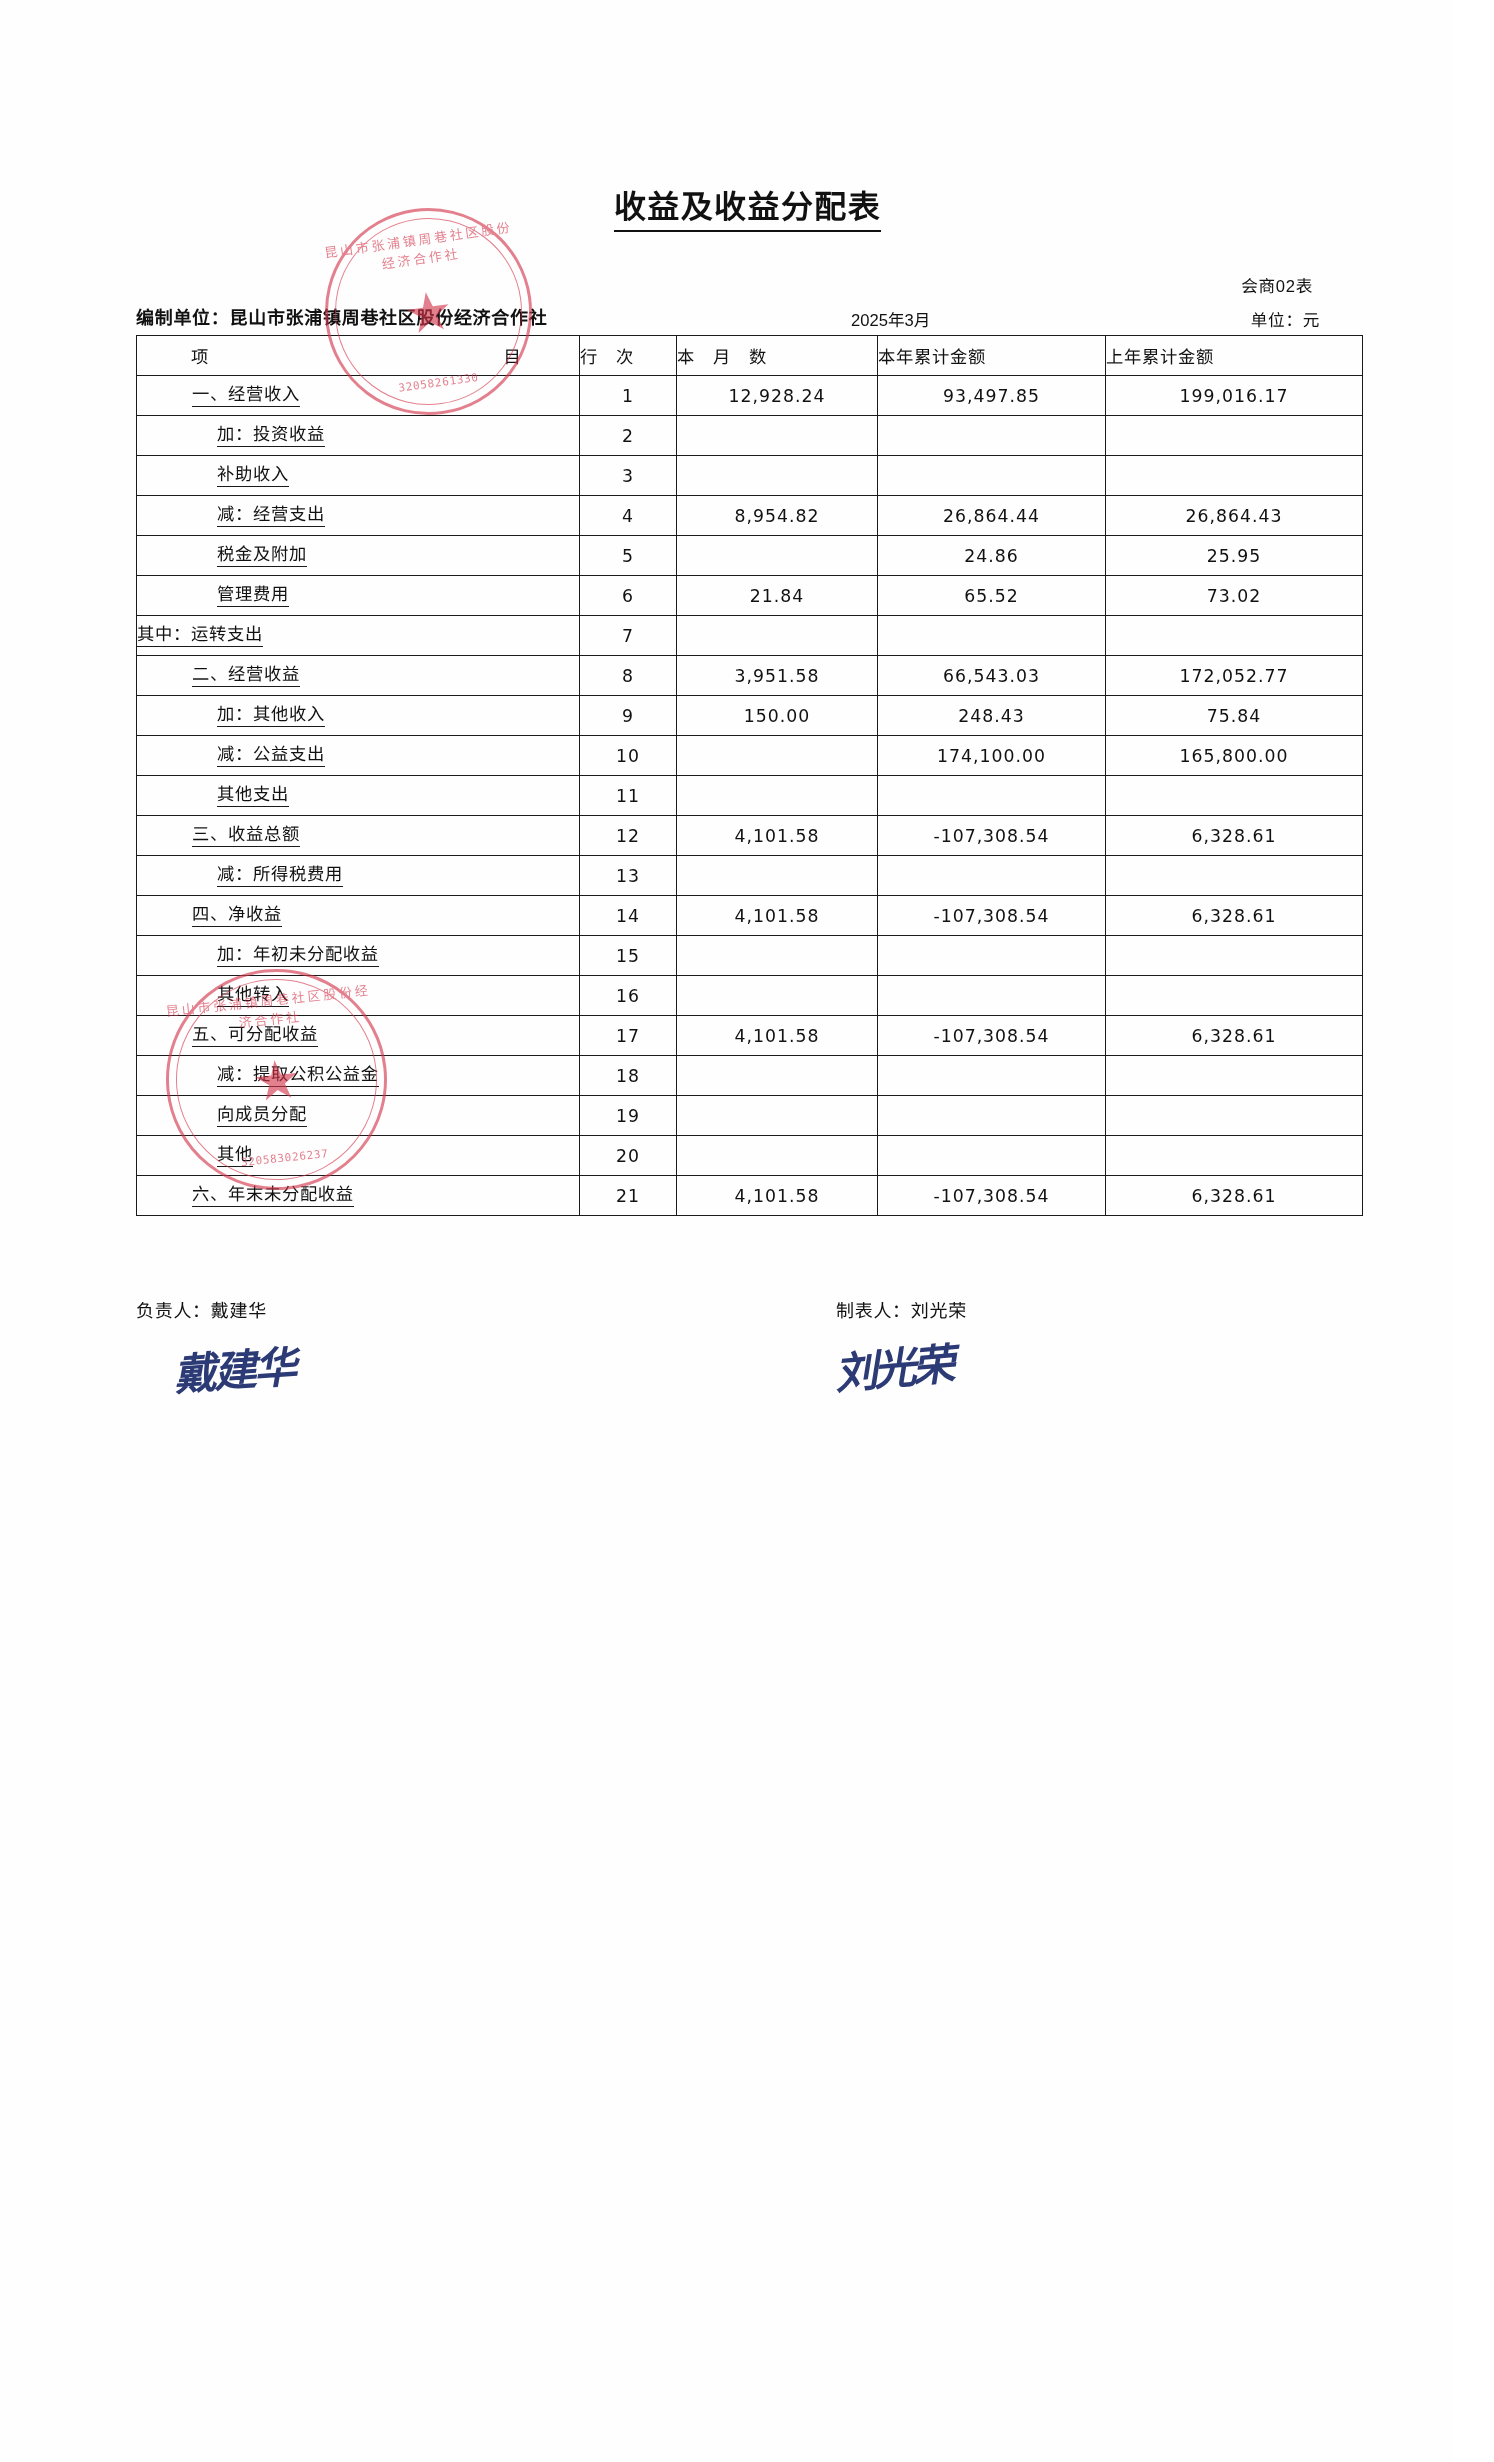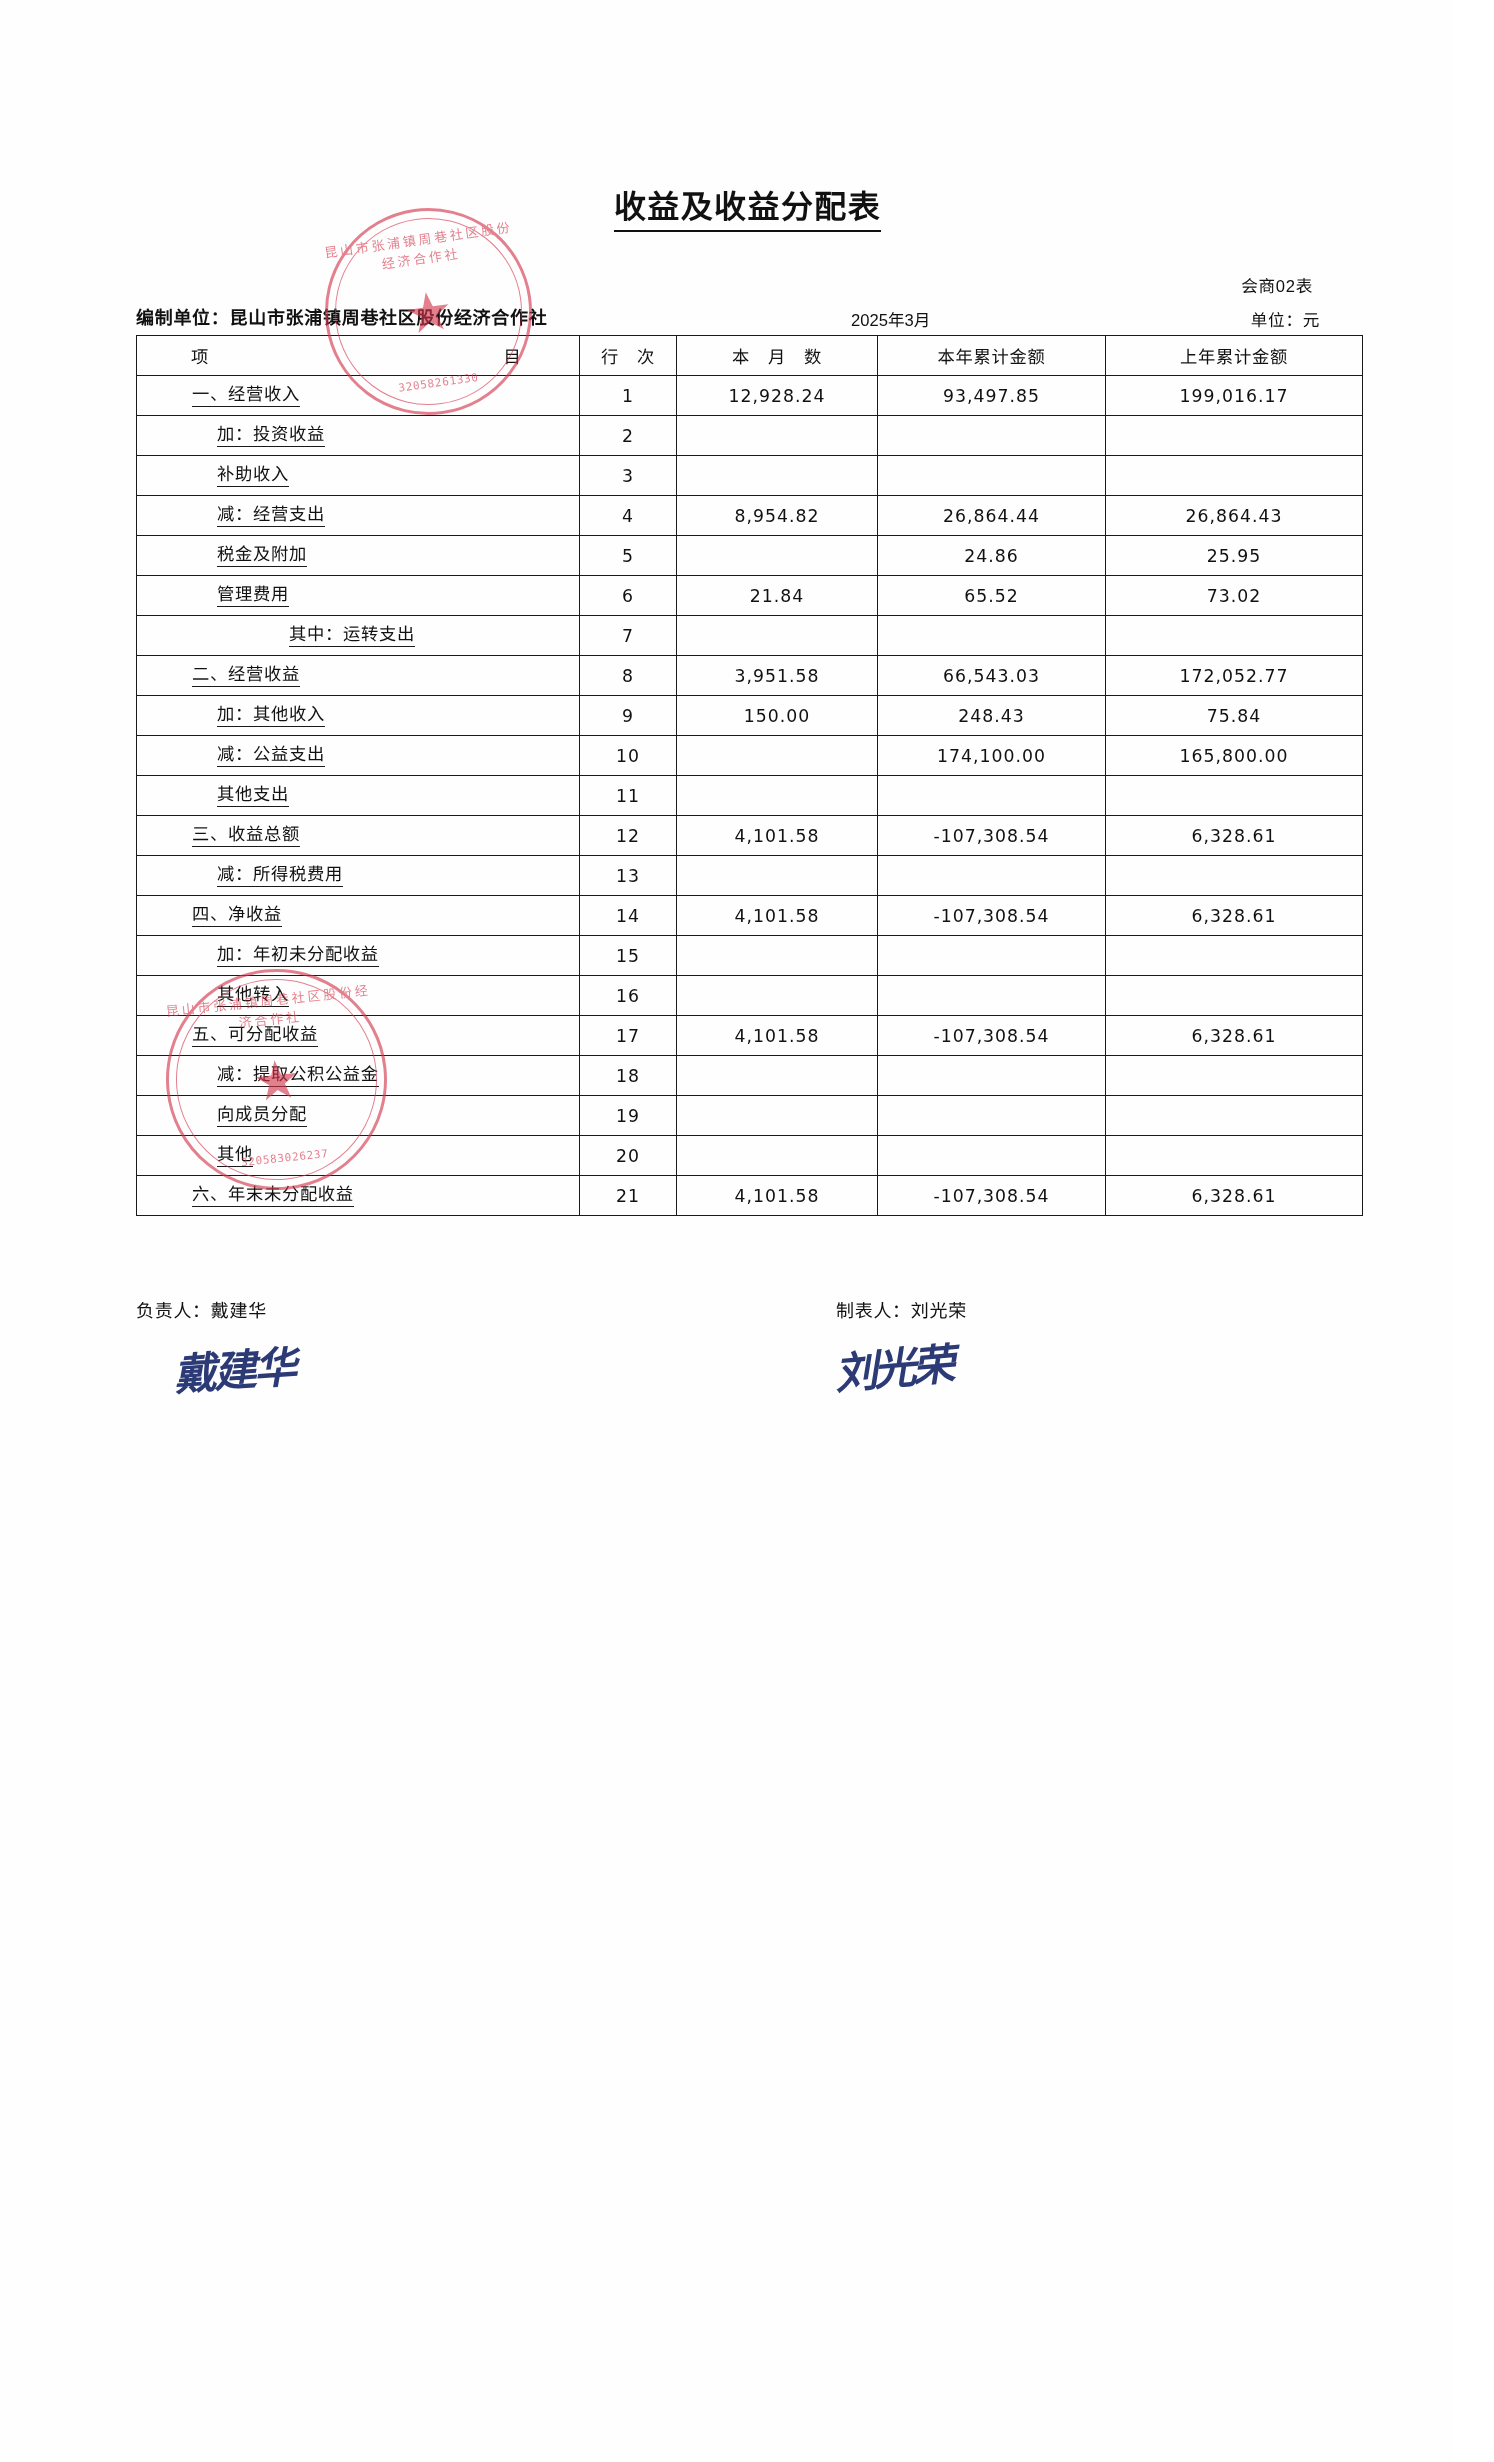--- a/index.html
+++ b/index.html
@@ -91,21 +91,21 @@
     padding: 0;
     background: transparent;
   }
   col.c-item  { width: 443px; }
   col.c-line  { width: 97px; }
   col.c-month { width: 201px; }
   col.c-ytd   { width: 228px; }
   col.c-last  { width: 257px; }
 
   thead th {
-    text-align: center;
+    text-align: left;
     font-size: 18px;
     letter-spacing: 0.7px;
   }
   th.item-head {
     text-align: left;
     padding-left: 0;
   }
   .item-head-inner {
     display: flex;
     justify-content: space-between;
@@ -120,21 +120,21 @@
     margin-left: 36px;
   }
   td.item .txt {
     display: inline-block;
     border-bottom: 1.4px solid #1a1a1a;
     padding-bottom: 2.1px;
     line-height: 1.15;
   }
   td.item.ind1 { padding-left: 55px; }
   td.item.ind2 { padding-left: 80px; }
-  td.item.ind4 { padding-left: 152px; }
+  td.item.ind4 { }
 
   td.num, td.lineno {
     text-align: center;
     font-size: 17.3px;
     font-family: "DejaVu Sans", "Liberation Sans", sans-serif;
     letter-spacing: 1px;
   }
   td.lineno { font-size: 16.6px; }
 
   

